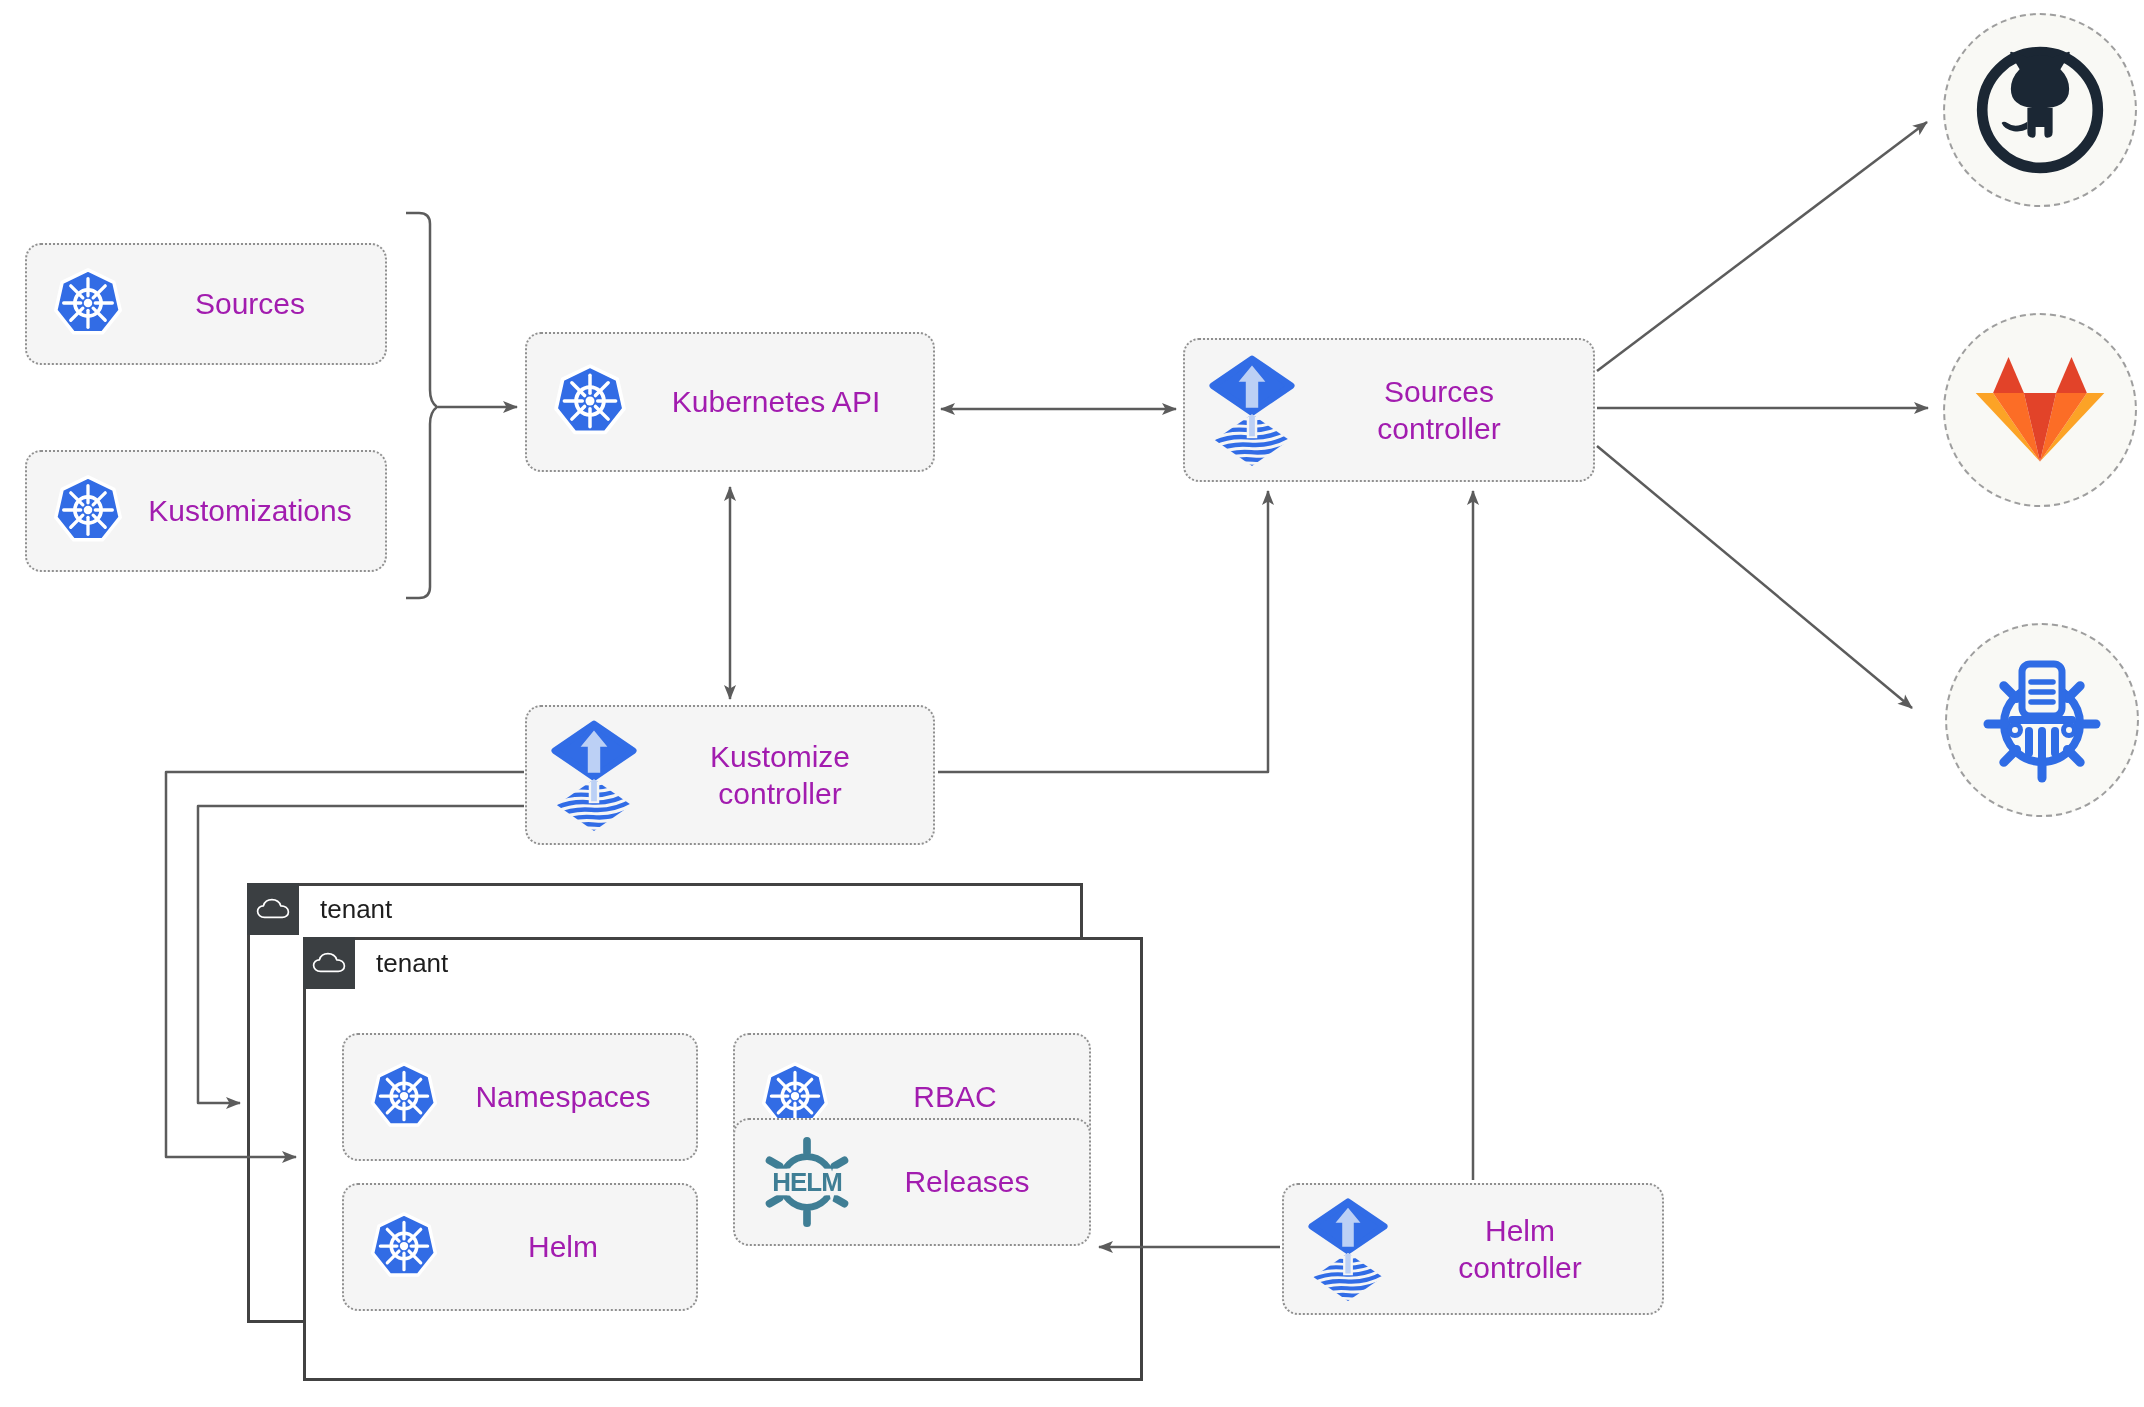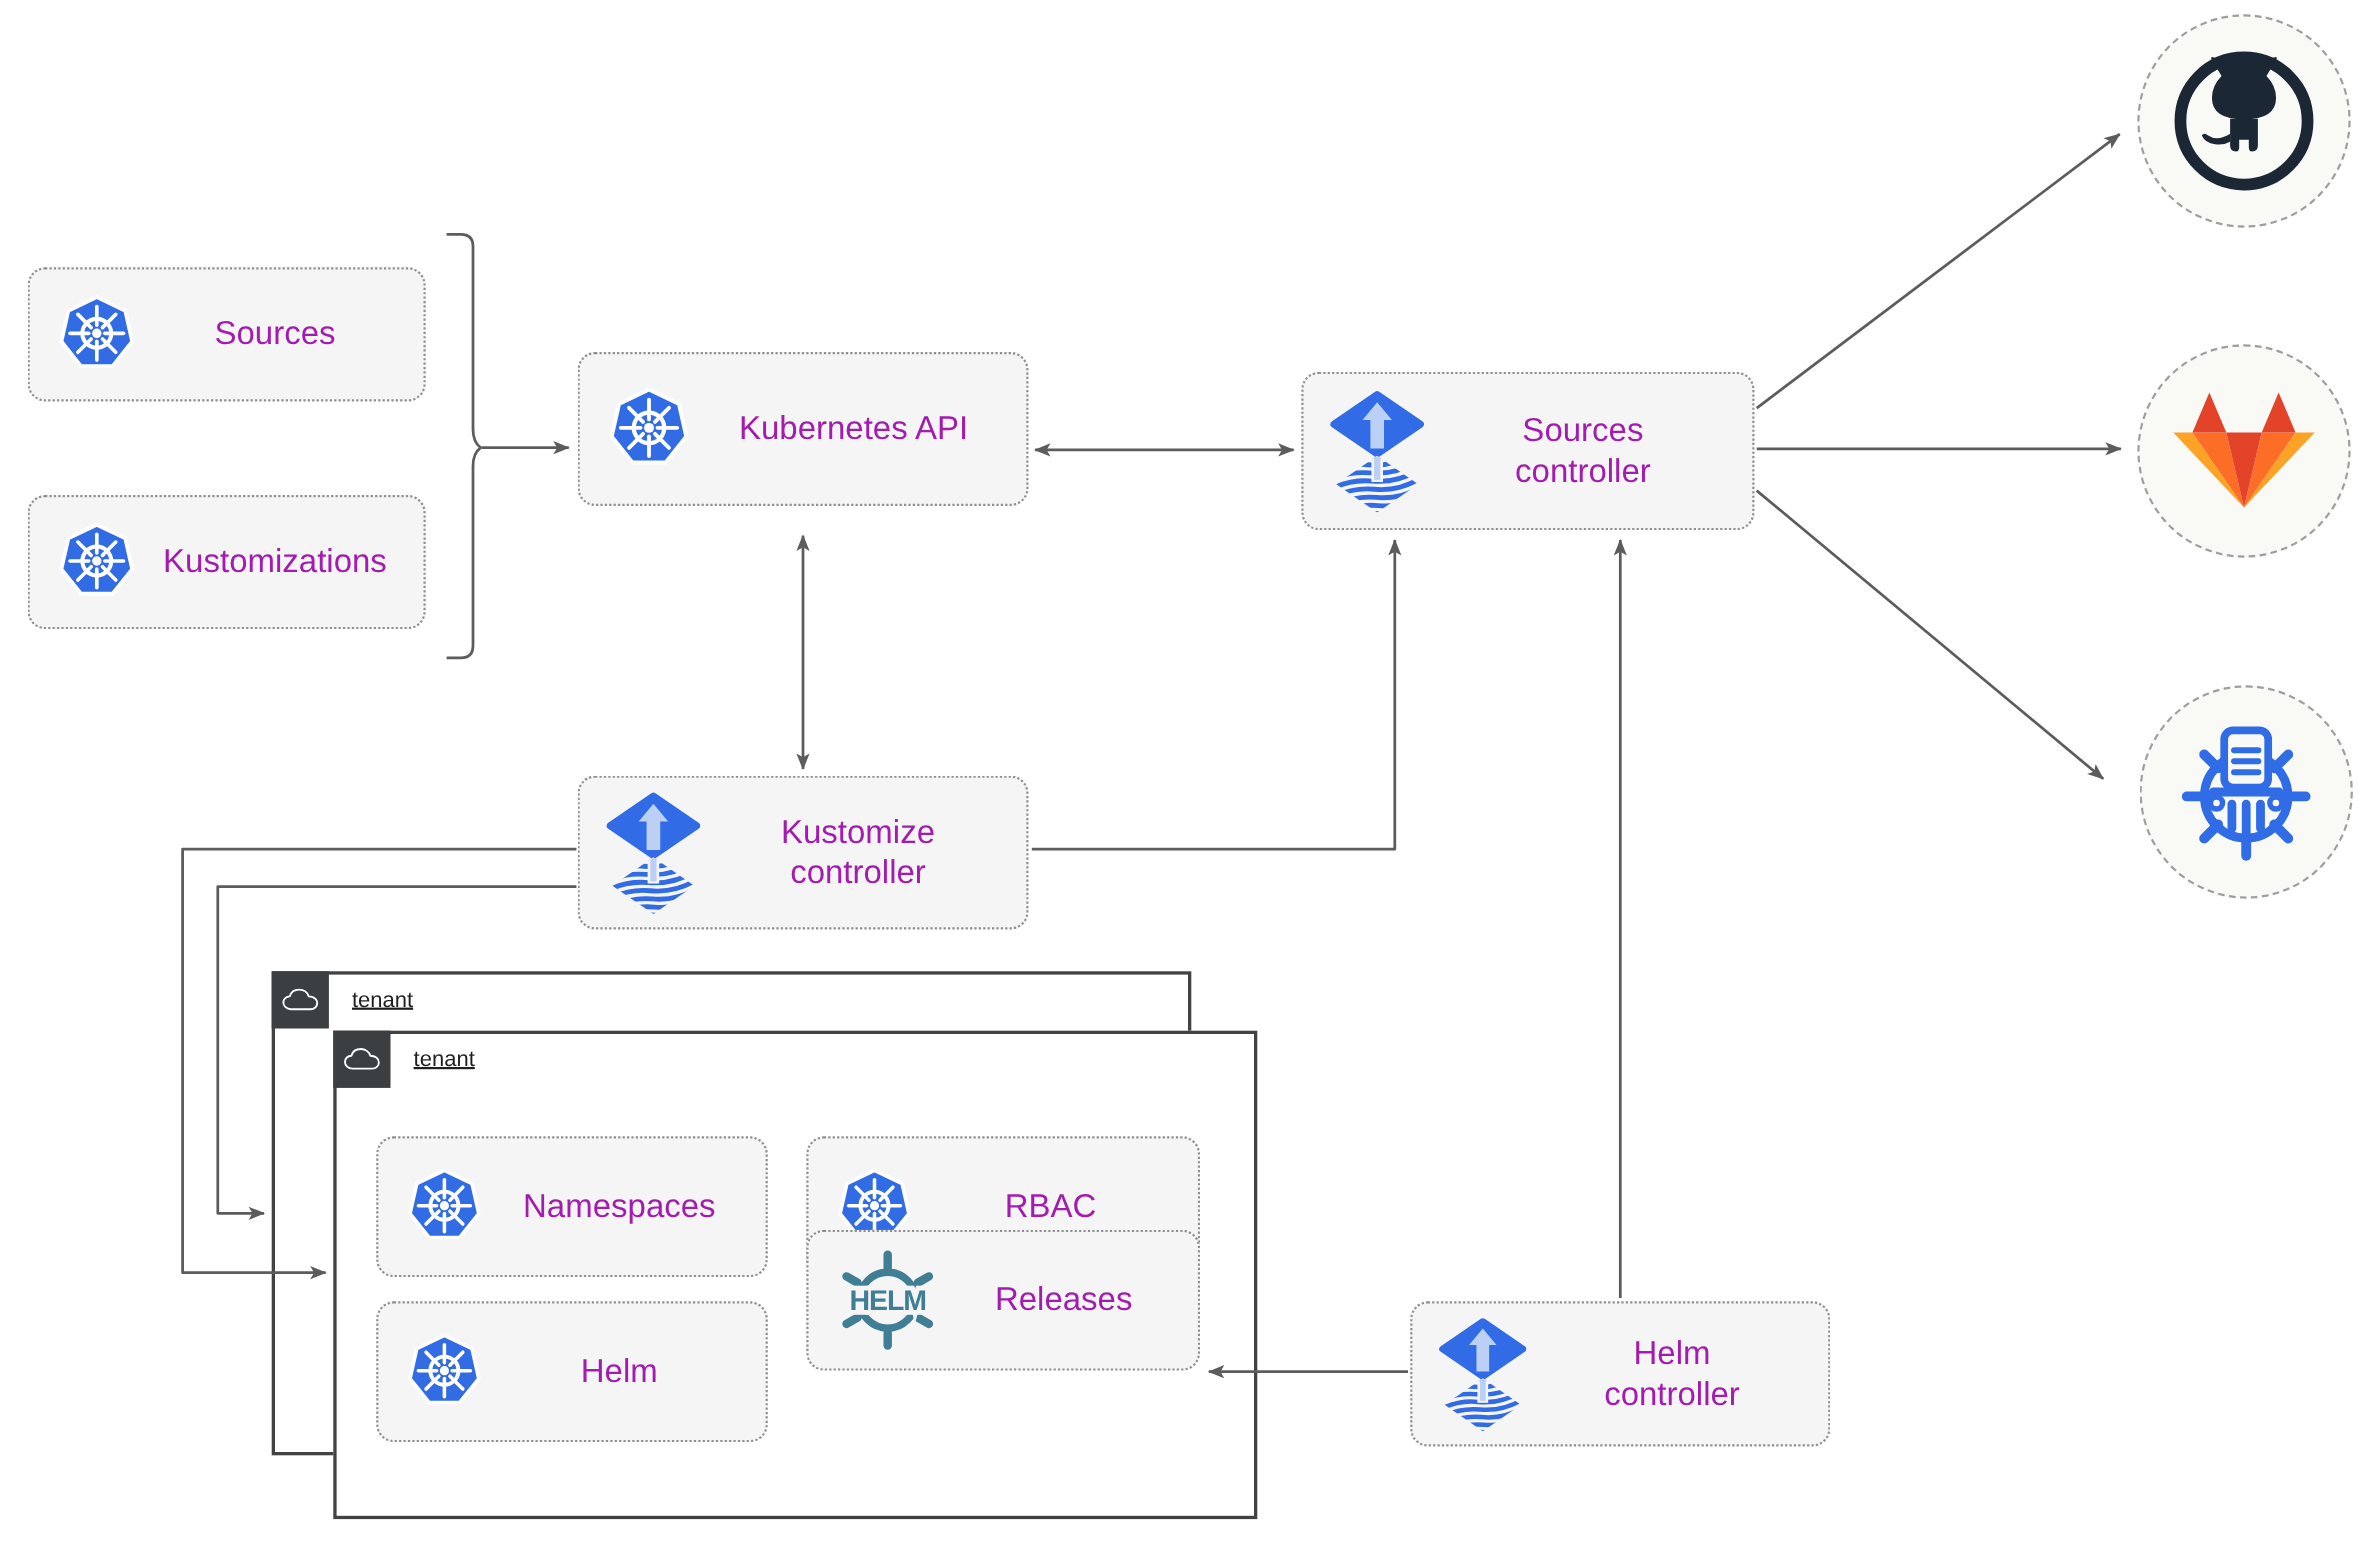--- a/index.html
+++ b/index.html
@@ -14,21 +14,21 @@
   .node .label span{display:inline-block;}
   .node.sc .label span{max-width:175px;}
   .node.kc .label span{max-width:185px;}
   .node.hc .label span{max-width:155px;}
 
   
   .tenant{position:absolute;background:#ffffff;border:3px solid #424242;box-sizing:border-box;}
   .tenant .badge{position:absolute;top:-3px;left:-3px;width:52px;height:52px;background:#3b3f42;
                  display:flex;align-items:center;justify-content:center;}
   .tenant .tlabel{position:absolute;top:-3px;left:52px;height:52px;display:flex;align-items:center;
-                  padding-left:18px;font-size:20px;color:#1e1e1e;text-decoration:underline;}
+                  padding-left:18px;font-size:26px;color:#1e1e1e;}
 
   
   .endpoint{position:absolute;width:194px;height:194px;border-radius:50%;
             border:2.5px dashed #9e9e9e;background:#f9f9f5;box-sizing:border-box;
             display:flex;align-items:center;justify-content:center;}
 
   .edges{position:absolute;left:0;top:0;width:2144px;height:1407px;z-index:10;pointer-events:none;}
   .defs{position:absolute;width:0;height:0;overflow:hidden;}
 </style>
 </head>
@@ -177,21 +177,21 @@
   <div class="node" style="left:25px;top:450px;width:362px;height:122px;">
     <span class="icon">
       <svg width="74" height="72">
           <use href="#ic-k8s"></use>
         </svg>
       </span>
     <span class="label">
       <span>Kustomizations</span></span>
   </div>
 
-  <div class="node" style="left:525px;top:320px;width:410px;height:140px;">
+  <div class="node" style="left:525px;top:332px;width:410px;height:140px;">
     <span class="icon">
       <svg width="78" height="76">
           <use href="#ic-k8s"></use>
         </svg>
       </span>
     <span class="label">
       <span>Kubernetes API</span></span>
   </div>
 
   <div class="node sc" style="left:1183px;top:338px;width:412px;height:144px;">

